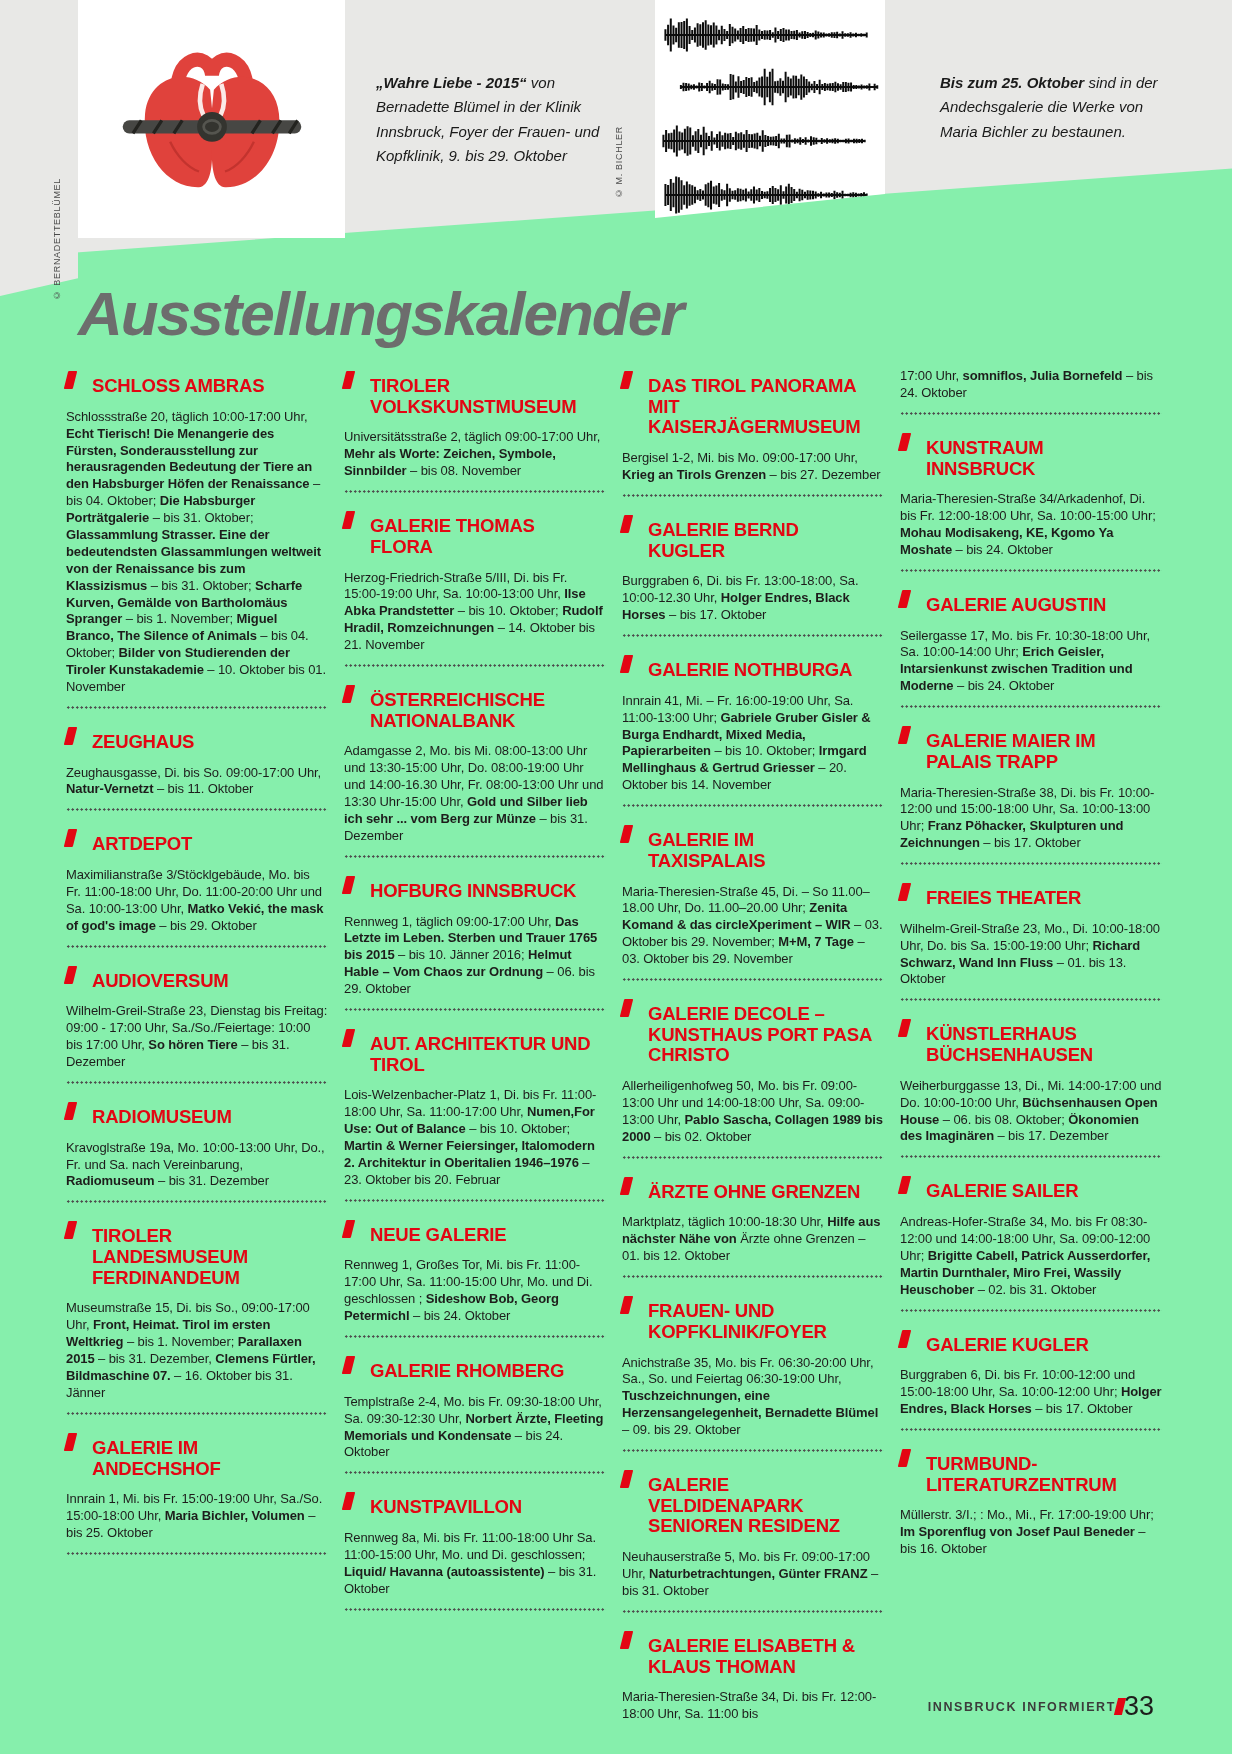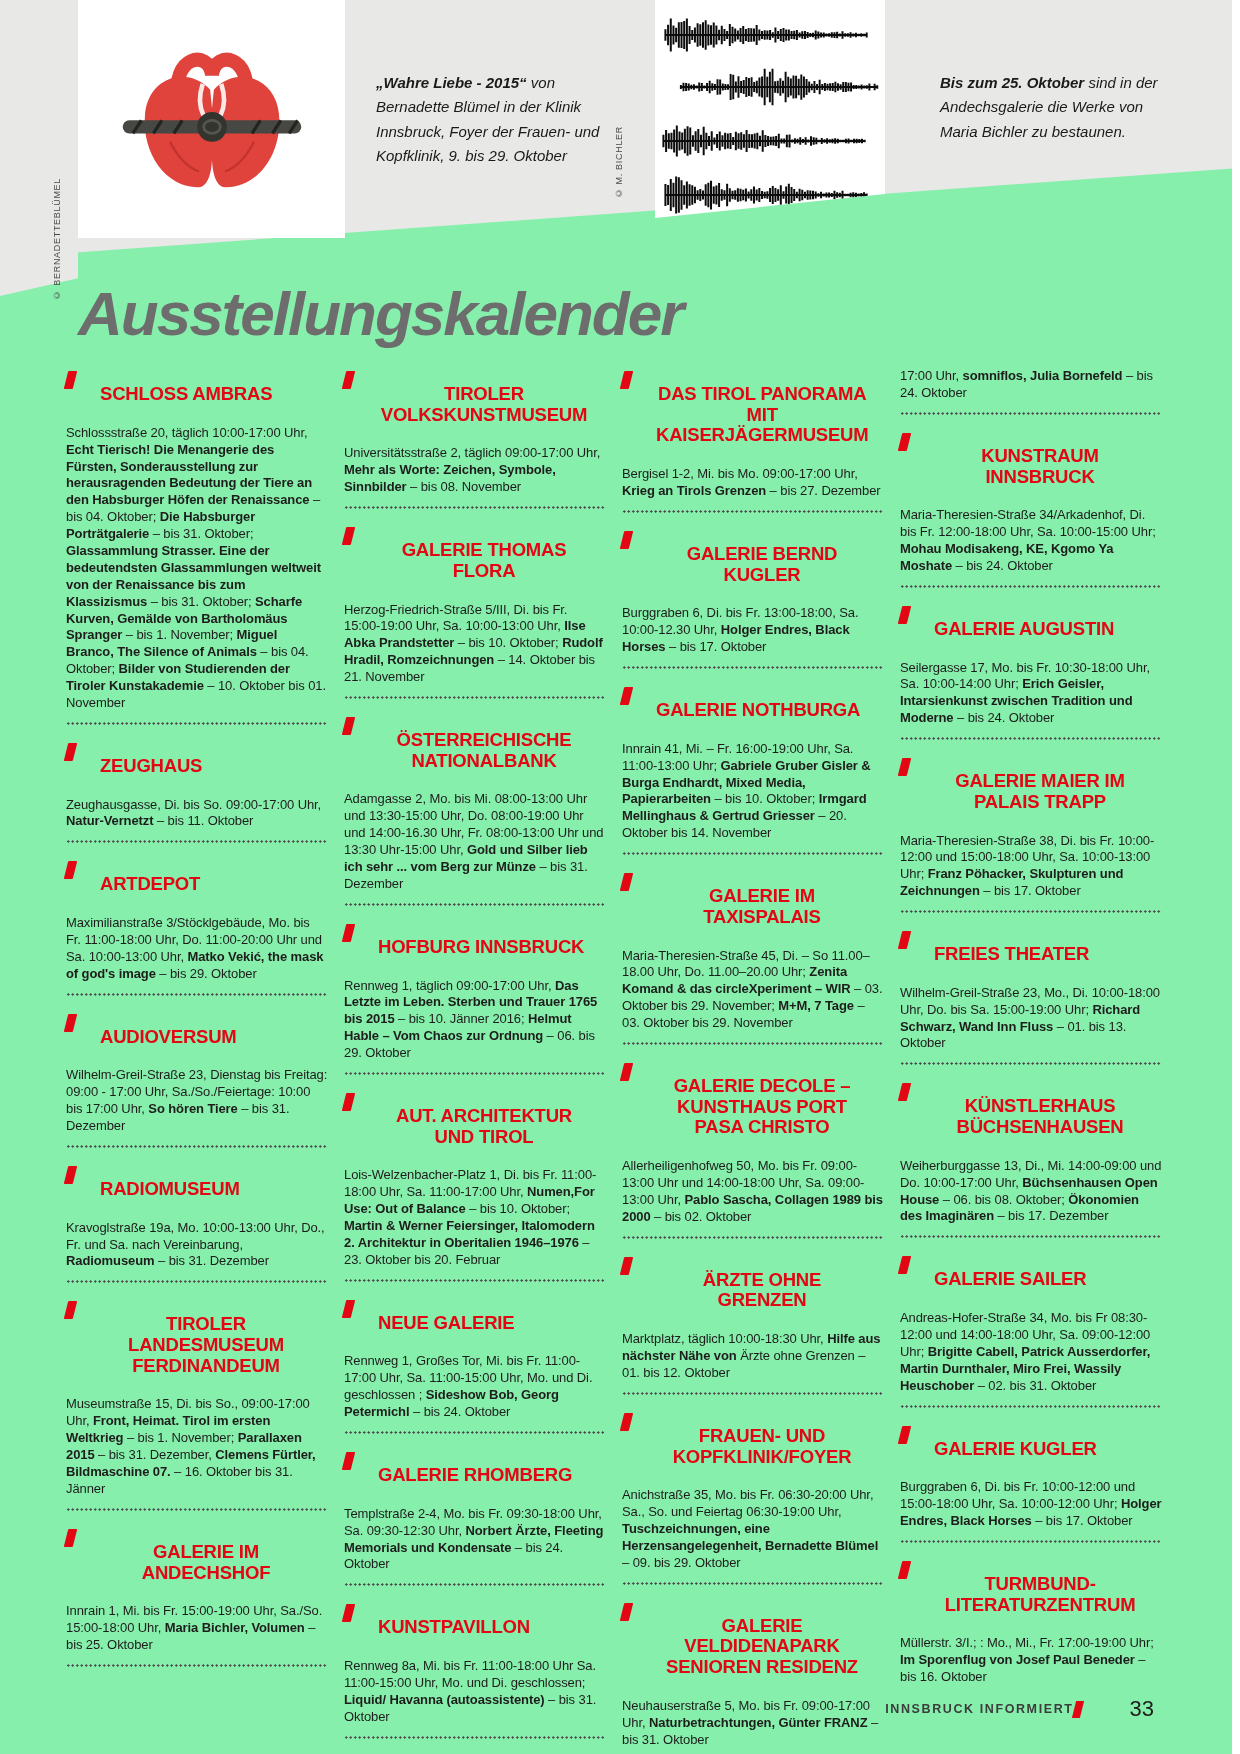--- a/index.html
+++ b/index.html
@@ -29,32 +29,32 @@
         font-style:italic;color:#6d6d6d;letter-spacing:-2px;}
 
   
   main{position:absolute;top:368px;left:66px;width:1096px;display:grid;
         grid-template-columns:repeat(4,1fr);column-gap:16px;}
   .col{min-width:0;}
   .sec{margin-bottom:15px;}
   .sec-head{display:flex;gap:9px;margin:0 0 4px 0;}
   .slash{flex:0 0 auto;width:9px;height:18px;margin-top:3px;background:#e30613;
         transform:skewX(-14deg);border-radius:1px;}
-  .sec-title{margin:16px;font-size:18.5px;line-height:1.12;font-weight:700;color:#e30613;
-        letter-spacing:-.2px;text-transform:uppercase;text-align:center;}
+  .sec-title{margin:8px;font-size:18.5px;line-height:1.12;font-weight:700;color:#e30613;
+        letter-spacing:-.2px;text-transform:uppercase;}
   .sec-body{margin:0;font-size:13px;line-height:1.3;letter-spacing:-.1px;hyphens:auto;}
   .sec-body .b{font-weight:700;}
   .divider{height:3px;margin-top:10px;background-image:radial-gradient(circle,#4c4c4c 1px,transparent 1.3px);
         background-size:4.5px 3px;background-repeat:repeat-x;background-position:0 50%;}
 
   
   footer{position:absolute;right:78px;bottom:32px;display:flex;align-items:center;}
   .footer-brand{font-size:12.5px;font-weight:700;letter-spacing:1.6px;color:#3c3c3b;}
   .footer-slash{width:8px;height:17px;background:#e30613;transform:skewX(-14deg);}
-  .footer-page{font-size:22px;color:#1d1d1b;margin-left:48px;}
+  .footer-page{font-size:27px;color:#1d1d1b;}
 </style>
 </head>
 <body>
 
 <div class="page">
 
   <header>
     <div class="band"></div>
     <div class="left-strip"></div>
 
@@ -358,21 +358,21 @@
     </div>
     <p class="sec-body"><span>Wilhelm-Greil-Straße 23, Mo., Di. 10:00-18:00 Uhr, Do. bis Sa. 15:00-19:00 Uhr; </span><span class="b">Richard Schwarz, Wand Inn Fluss</span><span> – 01. bis 13. Oktober</span></p>
     <div class="divider"></div>
   </article>
 
   <article class="sec">
     <div class="sec-head">
       <span class="slash"></span>
       <h3 class="sec-title">KÜNSTLERHAUS BÜCHSENHAUSEN</h3>
     </div>
-    <p class="sec-body"><span>Weiherburggasse 13, Di., Mi. 14:00-09:00 und Do. 10:00-17:00 Uhr, </span><span class="b">Büchsenhausen Open House</span><span> – 06. bis 08. Oktober; </span><span class="b">Ökonomien des Imaginären</span><span> – bis 17. Dezember</span></p>
+    <p class="sec-body"><span>Weiherburggasse 13, Di., Mi. 14:00-17:00 und Do. 10:00-10:00 Uhr, </span><span class="b">Büchsenhausen Open House</span><span> – 06. bis 08. Oktober; </span><span class="b">Ökonomien des Imaginären</span><span> – bis 17. Dezember</span></p>
     <div class="divider"></div>
   </article>
 
   <article class="sec">
     <div class="sec-head">
       <span class="slash"></span>
       <h3 class="sec-title">GALERIE SAILER</h3>
     </div>
     <p class="sec-body"><span>Andreas-Hofer-Straße 34, Mo. bis Fr 08:30-12:00 und 14:00-18:00 Uhr, Sa. 09:00-12:00 Uhr; </span><span class="b">Brigitte Cabell, Patrick Ausserdorfer, Martin Durnthaler, Miro Frei, Wassily Heuschober</span><span> – 02. bis 31. Oktober</span></p>
     <div class="divider"></div>

